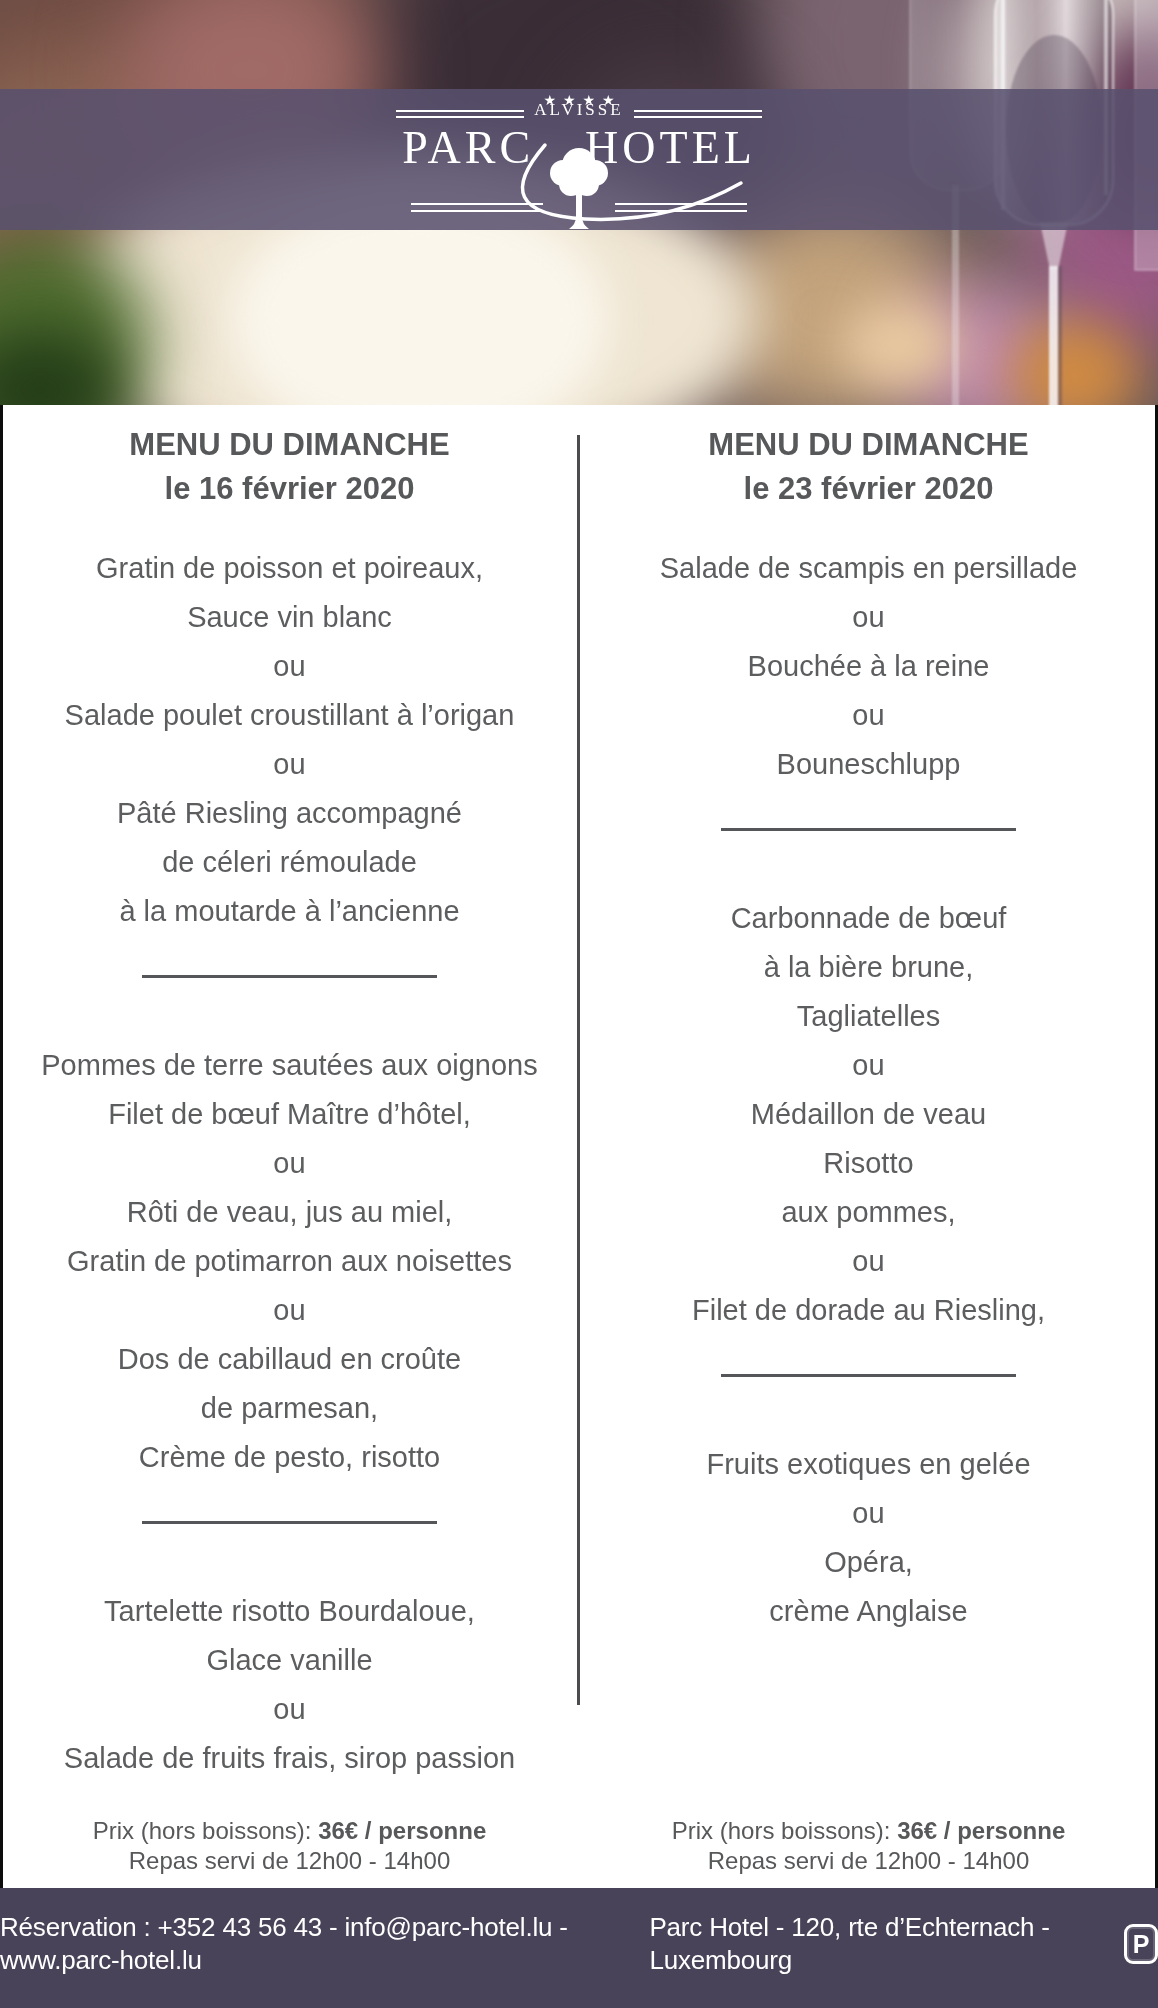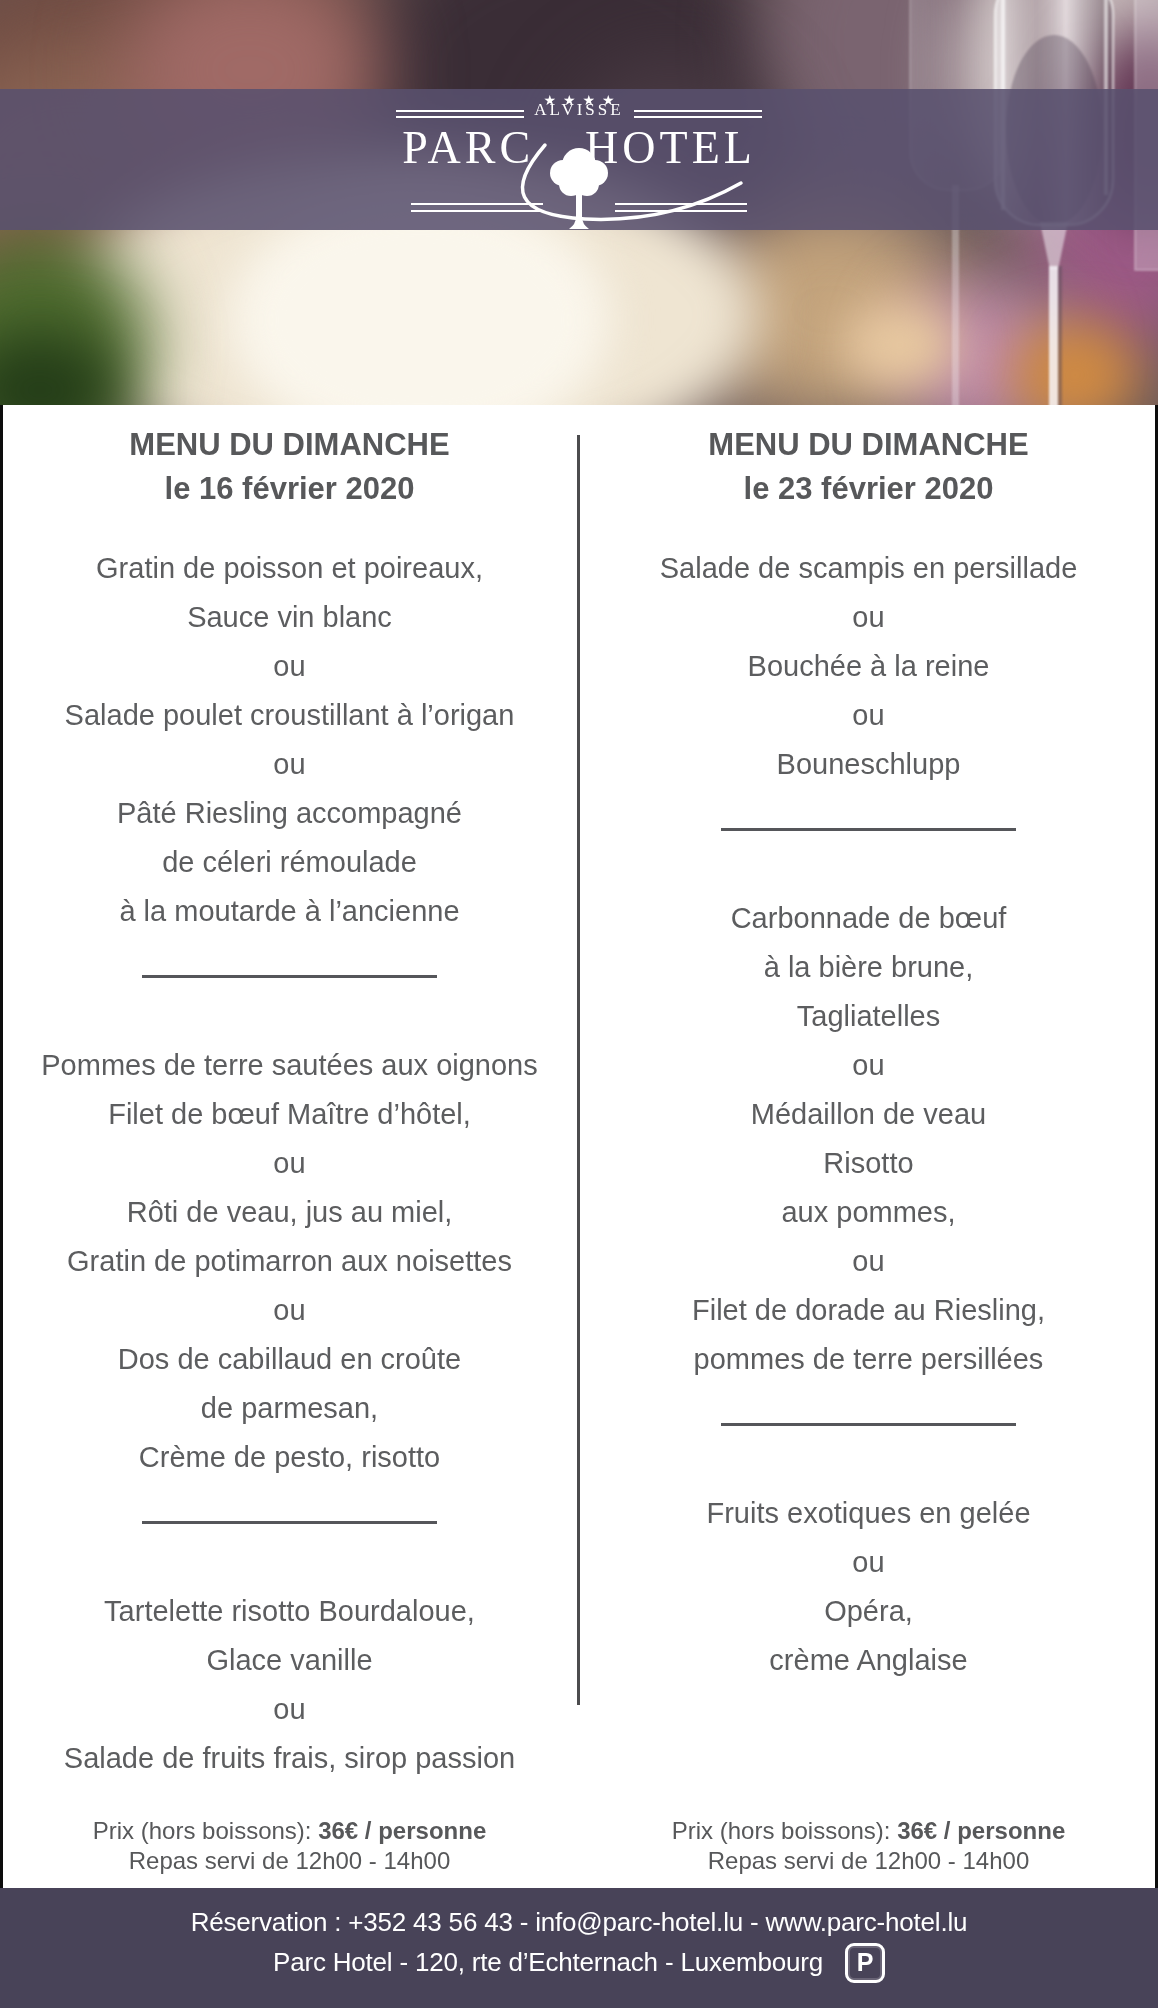--- a/index.html
+++ b/index.html
@@ -55,21 +55,21 @@
   .menu-sections{margin-top:33px;}
   .menu-line{font-size:29px;line-height:49px;height:49px;white-space:nowrap;color:var(--body,#5c5d5f);}
   .section-divider{width:295px;border-top:3px solid var(--divider,#55565a);margin:39px auto 63px auto;}
   .price-block{margin-top:auto;margin-bottom:12px;}
   .price-line{font-size:24px;line-height:30px;color:var(--heading,#57585a);}
   .price-line strong{font-weight:bold;}
   .service-line{font-size:24px;line-height:30px;color:var(--heading,#57585a);}
   
   .footer{
     position:relative;width:100%;height:120px;background:var(--footer,#484358);color:#fff;
-    display:flex;flex-direction:column;align-items:center;justify-content:center;gap:4px;
+    display:flex;flex-direction:row;align-items:center;justify-content:center;gap:4px;
     box-sizing:border-box;padding-bottom:8px;
   }
   .footer-line{font-size:26px;line-height:33px;letter-spacing:-0.2px;}
   .addr-wrap{display:flex;align-items:center;}
   .p-badge{
     display:inline-flex;width:34px;height:34px;margin-left:22px;border:3px solid #fff;border-radius:9px;
     align-items:center;justify-content:center;font-size:25px;font-weight:bold;
     box-shadow:inset 0 0 0 2px rgba(255,255,255,.18);
   }
 </style>
@@ -225,21 +225,20 @@
           <div class="menu-section">
             <div class="menu-line">Carbonnade de bœuf</div>
             <div class="menu-line">à la bière brune,</div>
             <div class="menu-line">Tagliatelles</div>
             <div class="menu-line ou-line">ou</div>
             <div class="menu-line">Médaillon de veau</div>
             <div class="menu-line">Risotto</div>
             <div class="menu-line">aux pommes,</div>
             <div class="menu-line ou-line">ou</div>
             <div class="menu-line">Filet de dorade au Riesling,</div>
-            <div class="menu-line">pommes de terre persillées</div>
           </div>
           <div class="section-divider"></div>
           <div class="menu-section">
             <div class="menu-line">Fruits exotiques en gelée</div>
             <div class="menu-line ou-line">ou</div>
             <div class="menu-line">Opéra,</div>
             <div class="menu-line">crème Anglaise</div>
           </div>
         </div>
       <div class="price-block">

